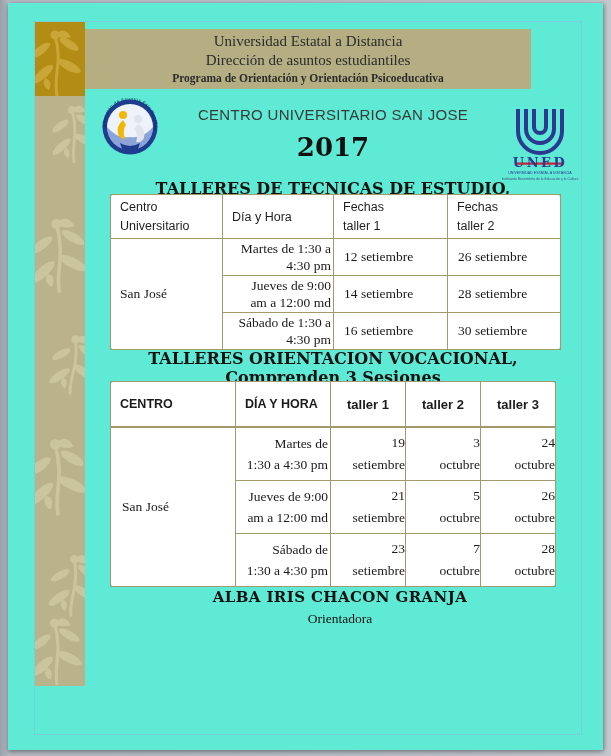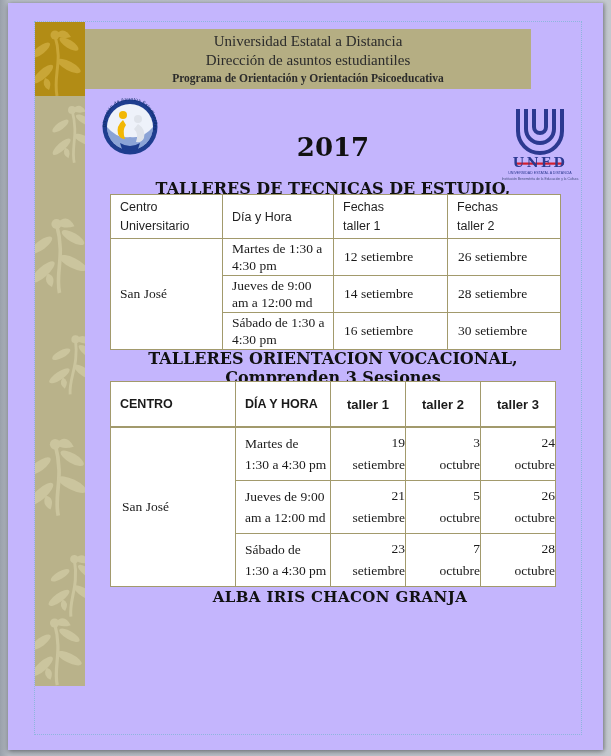--- a/index.html
+++ b/index.html
@@ -2,21 +2,21 @@
 <html><head>
 <meta charset="utf-8">
 <style>
   html,body{margin:0;padding:0;}
   body{
     width:611px;height:756px;position:relative;overflow:hidden;
     background:linear-gradient(to right,#99a0aa 0px,#b6bcc4 9px,#bac0c8 300px,#c3c8ce 611px);
     font-family:"Liberation Serif", serif;color:#222;
   }
   .page{
-    position:absolute;left:8px;top:3px;width:595px;height:747px;background:#c4b5fd;
+    position:absolute;left:8px;top:3px;width:595px;height:747px;background:#5eead4;
     box-shadow:0 2px 5px rgba(0,0,0,.35),2px 0 3px rgba(0,0,0,.15);
   }
   .frame{
     position:absolute;left:26px;top:18px;width:546px;height:712px;
     border:1px dotted #8fb6de;z-index:6;pointer-events:none;
   }
   .goldbox{position:absolute;left:27px;top:19px;width:50px;height:74px;background:#b28c15;overflow:hidden;z-index:2;}
   .sidebar{position:absolute;left:27px;top:92px;width:50px;height:591px;background:#b9b28a;overflow:hidden;z-index:1;}
   .deco{color:#cbc59e;}
   .deco-gold{color:#c9a637;}
@@ -37,28 +37,28 @@
     position:absolute;left:90px;top:129px;width:470px;text-align:center;
     font-family:"DejaVu Serif",serif;font-weight:bold;font-size:26px;color:#111;z-index:4;
   }
   .uned{position:absolute;left:488px;top:100px;width:88px;height:84px;text-align:center;z-index:4;}
   .tbl-title{
     position:absolute;left:90px;width:470px;text-align:center;
     font-family:"DejaVu Serif",serif;font-weight:bold;font-size:16px;color:#111;z-index:4;
   }
   .t1-title{top:176px;}
   .t2-title{top:346px;}
-  table{border-collapse:collapse;table-layout:fixed;position:absolute;background:#fff;z-index:4;}
+  table{border-collapse:collapse;table-layout:fixed;position:absolute;background:#fff;z-index:4;border-radius:6px;}
   td{border:1px solid #a29a6c;padding:0;vertical-align:middle;overflow:hidden;}
   .tbl1{left:102px;top:191px;width:450px;}
   .tbl1 td.hdr{font-family:"Liberation Sans",sans-serif;font-size:12.5px;color:#1f1f1f;height:43px;}
   .hdr-stack{display:flex;flex-direction:column;justify-content:space-between;height:33px;padding:4px 0 4px 9px;}
   .hdr-one{padding-left:9px;}
   .tbl1 td.body{font-size:13.5px;color:#1a1a1a;height:36px;}
-  .sched{padding:1px 2px 1px 9px;line-height:17px;}
+  .sched{padding:1px 2px 1px 9px;line-height:17px;text-align:right;}
   .datecell{padding-left:10px;}
   .centercell{font-size:12.5px;padding-left:9px;}
   .tbl2{left:102px;top:378px;width:445px;}
   .tbl2 td.hdr{font-family:"Liberation Sans",sans-serif;font-weight:bold;font-size:12.5px;color:#1a1a1a;height:44px;border-bottom-width:2px;}
   .tbl2 td.hdr.tal{text-align:center;font-size:13px;}
   .tbl2 td.body{font-size:13.5px;color:#1a1a1a;height:52px;}
   .tbl2 .centercell2{font-size:15px;padding-left:11px;}
   .d2{ text-align:right;line-height:22px;}
   .footer-line{position:absolute;left:97px;width:470px;text-align:center;z-index:4;color:#111;}
   .f-name{top:585px;font-family:"DejaVu Serif",serif;font-weight:bold;font-size:15px;letter-spacing:.4px;}
@@ -127,20 +127,21 @@
 
       <circle cx="48" cy="21" r="4" fill="#dfe3ea"></circle>
       <path d="M48 26 q8 5 6 14 q-2 5 -8 4 q3 -8 -2 -13 Z" fill="#dfe3ea"></path>
       <path id="vida-arc" d="M 17 33 A 24 24 0 1 1 63 33" fill="none"></path>
       <text font-size="4.6" fill="#0c2a66" font-family="Liberation Sans, sans-serif" letter-spacing=".4">
         <textPath href="#vida-arc" startOffset="4">Dirección de Asuntos Estudiantiles</textPath>
       </text>
     </svg>
   </div>
 
+  <div class="doc-title">CENTRO UNIVERSITARIO SAN JOSE</div>
   <div class="doc-year">2017</div>
 
   <div class="uned">
     <svg width="88" height="84" viewBox="0 0 88 84">
       <g stroke="#2b3990" fill="none" stroke-width="4">
         <path d="M22 6 v22 a22 22 0 0 0 44 0 V6"></path>
         <path d="M30 6 v20 a14 14 0 0 0 28 0 V6"></path>
         <path d="M38 6 v18 a6 6 0 0 0 12 0 V6"></path>
       </g>
       <rect x="20" y="59.5" width="48" height="2.2" fill="#d21f2e"></rect>
@@ -274,15 +275,16 @@
         <span>7</span><br><span>octubre</span>
       </td>
       <td class="body d2">
         <span>28</span><br><span>octubre</span>
       </td>
     </tr>
   </tbody>
     </table>
 
   <div class="footer-line f-name">ALBA IRIS CHACON GRANJA</div>
+  <div class="footer-line f-role">Orientadora</div>
 
   <div class="frame"></div>
 </div>
 
 </body></html>

